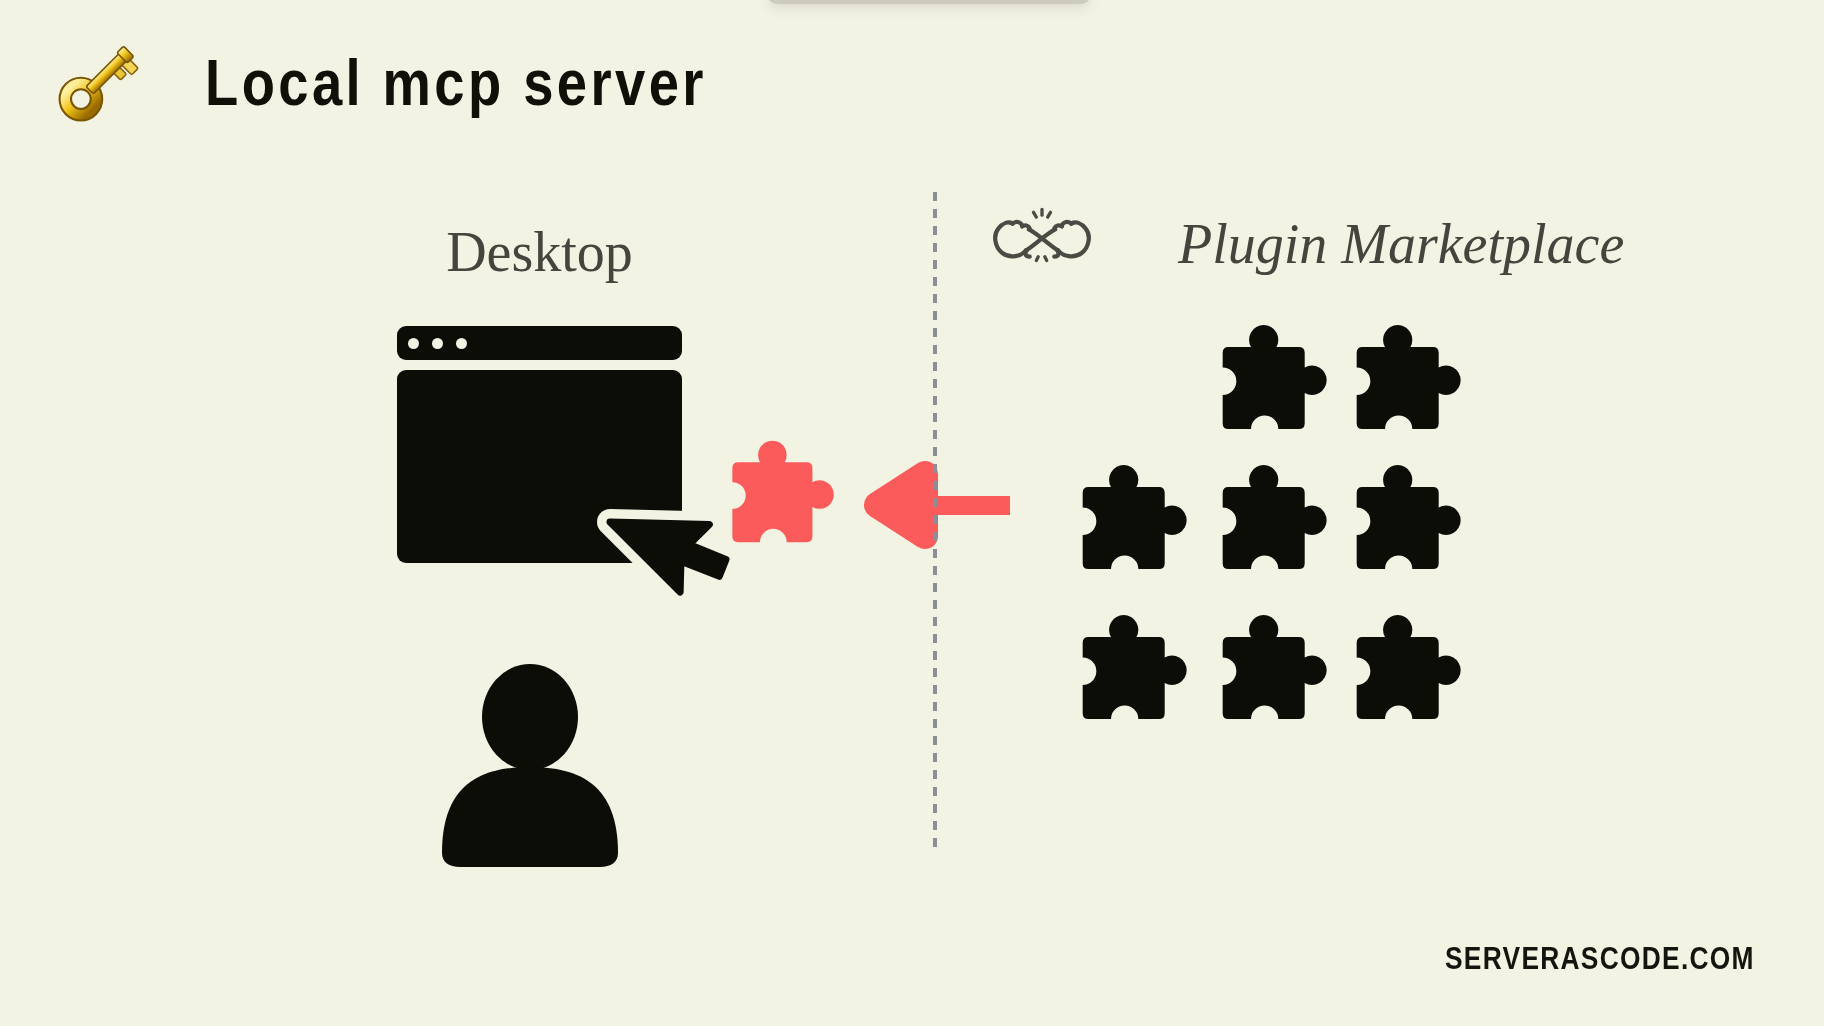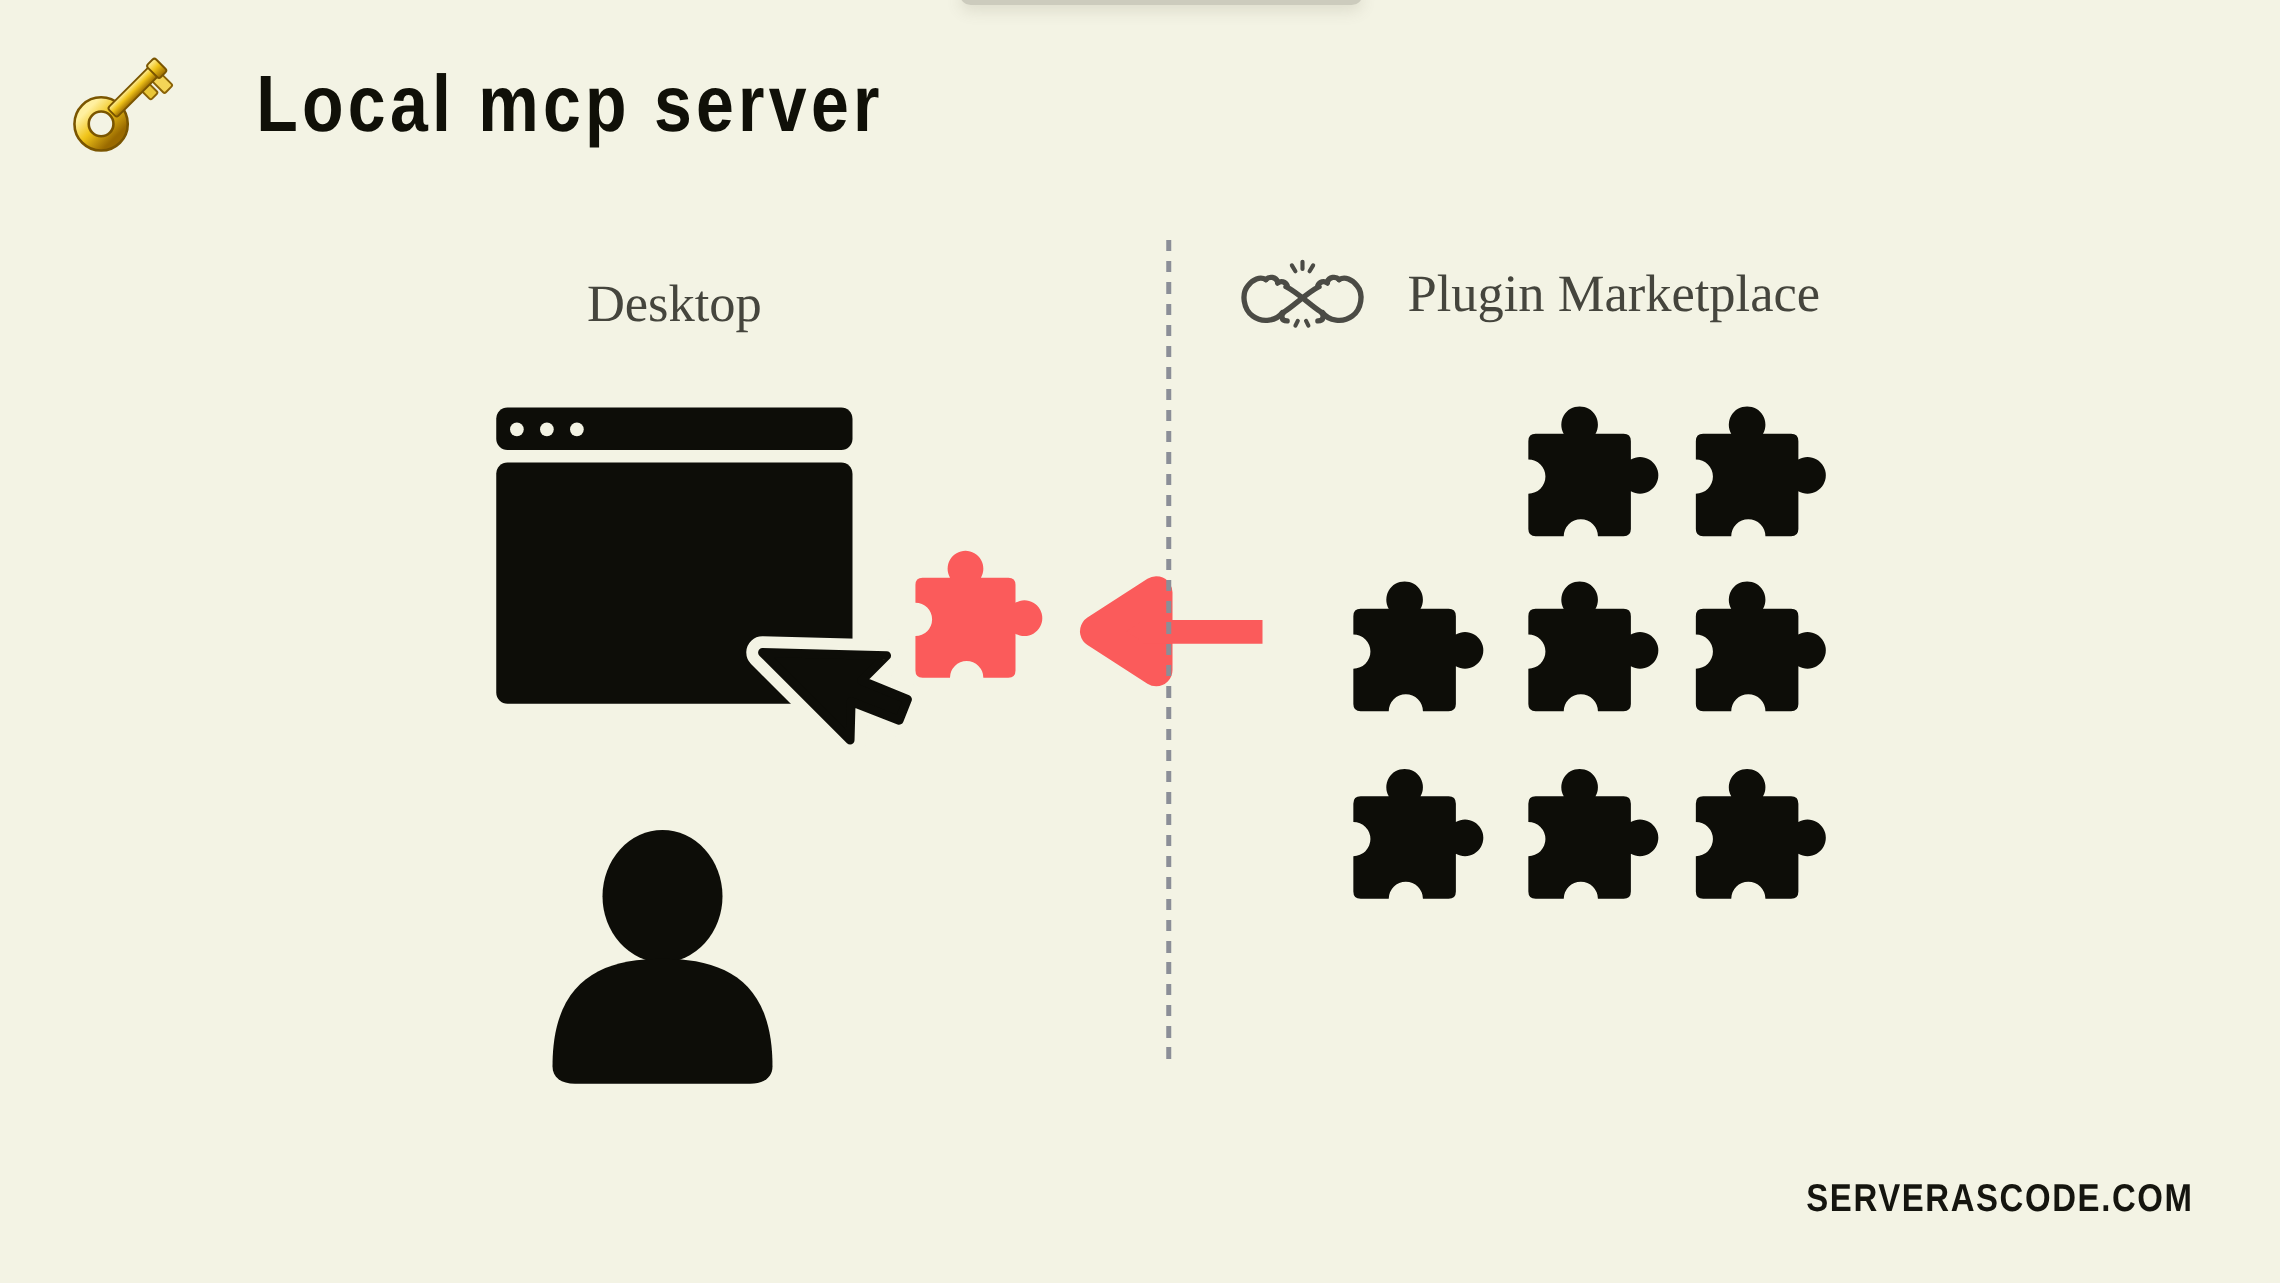--- a/index.html
+++ b/index.html
@@ -11,23 +11,23 @@
     background:#6b685c;opacity:.28;box-shadow:0 5px 12px rgba(107,100,80,.55);}
 
   
   .key-svg{position:absolute;left:48px;top:28px;width:104px;height:104px;}
   .title{position:absolute;left:205px;top:50px;margin:0;font-size:64px;font-weight:700;color:#101008;
     letter-spacing:4px;line-height:1.05;transform:scaleX(.85);transform-origin:left top;
     text-transform:lowercase;white-space:nowrap;}
   .title::first-letter{text-transform:uppercase;}
 
   
-  .side-label{position:absolute;font-family:"Liberation Serif",serif;font-size:42px;color:#45453d;white-space:nowrap;}
+  .side-label{position:absolute;font-family:"Liberation Serif",serif;font-size:56px;color:#45453d;white-space:nowrap;}
   .label-desktop{left:397px;top:220px;width:285px;text-align:center;}
-  .label-marketplace{left:1126px;top:212px;}
+  .label-marketplace{left:1178px;top:212px;font-style:italic;}
   .pinky-svg{position:absolute;left:990px;top:206px;width:104px;height:58px;}
 
   
   .divider{position:absolute;left:933px;top:192px;width:4px;height:658px;
     background:repeating-linear-gradient(to bottom,#8b8e97 0 9px,transparent 9px 17px);}
 
   
   .browser-topbar{position:absolute;left:397px;top:326px;width:285px;height:34px;border-radius:9px;
     background:#0d0d08;display:flex;align-items:center;padding-left:11px;gap:13px;box-sizing:border-box;}
   .browser-dot{width:11px;height:11px;border-radius:50%;background:#f3f3e4;}

